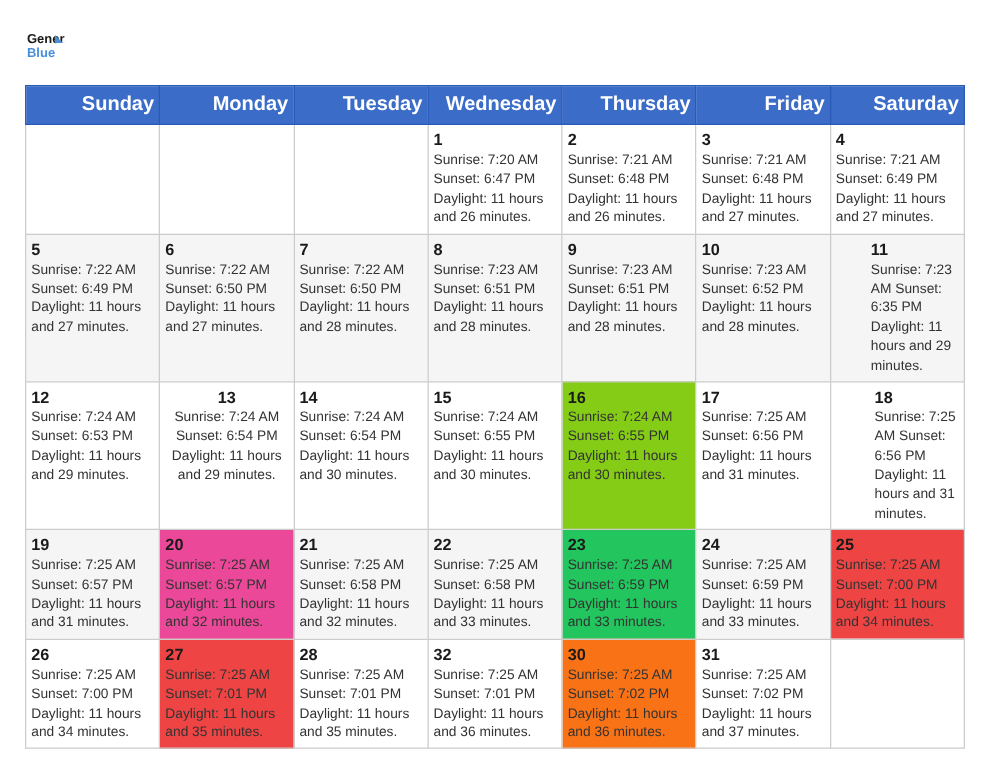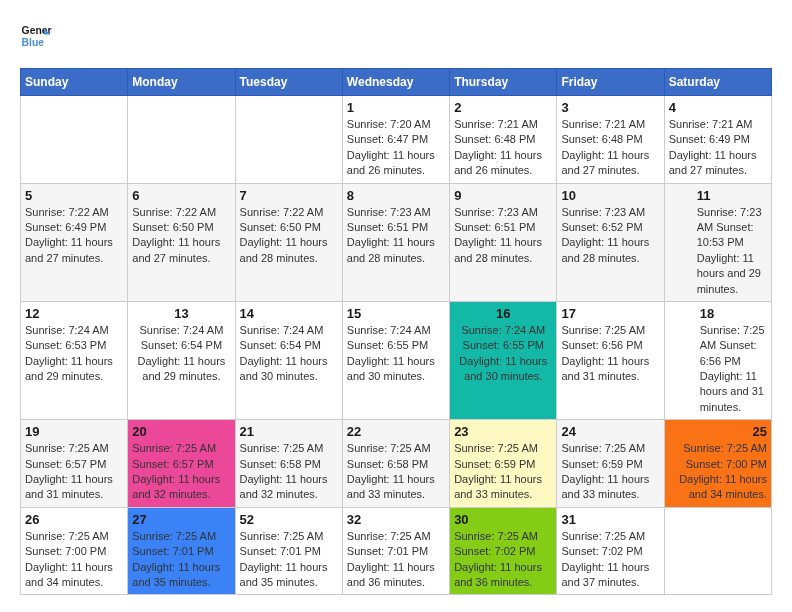--- a/index.html
+++ b/index.html
@@ -39,22 +39,22 @@
     }
     table {
       width: 100%;
       border-collapse: collapse;
       font-size: 11px;
     }
     th {
       background-color: #3a6cc8;
       color: #fff;
       padding: 6px 4px;
-      text-align: left;
-      font-size: 12px;
+      text-align: right;
+      font-size: 16px;
       border: 1px solid #2a5ab8;
     }
     td {
       border: 1px solid #ccc;
       vertical-align: top;
       padding: 4px;
       width: calc(100% / 7);
       min-height: 80px;
       height: 80px;
     }
@@ -176,21 +176,21 @@
         </td>
         <td style="background-color: rgb(245, 245, 245);">
           <div class="day-num">10</div>
           <div class="day-info">Sunrise: 7:23 AM
 Sunset: 6:52 PM
 Daylight: 11 hours and 28 minutes.</div>
         </td>
         <td style="background-color: rgb(245, 245, 245); padding-left: 32px;">
           <div class="day-num">11</div>
           <div class="day-info">Sunrise: 7:23 AM
-Sunset: 10:53 PM
+Sunset: 6:35 PM
 Daylight: 11 hours and 29 minutes.</div>
         </td>
       </tr>
       <tr>
         <td style="background-color: rgb(255, 255, 255);">
           <div class="day-num">12</div>
           <div class="day-info">Sunrise: 7:24 AM
 Sunset: 6:53 PM
 Daylight: 11 hours and 29 minutes.</div>
         </td>
@@ -205,21 +205,21 @@
           <div class="day-info">Sunrise: 7:24 AM
 Sunset: 6:54 PM
 Daylight: 11 hours and 30 minutes.</div>
         </td>
         <td style="background-color: rgb(255, 255, 255);">
           <div class="day-num">15</div>
           <div class="day-info">Sunrise: 7:24 AM
 Sunset: 6:55 PM
 Daylight: 11 hours and 30 minutes.</div>
         </td>
-        <td style="background-color: #14b8a6; text-align: center;">
+        <td style="background-color: #84cc16;">
           <div class="day-num">16</div>
           <div class="day-info">Sunrise: 7:24 AM
 Sunset: 6:55 PM
 Daylight: 11 hours and 30 minutes.</div>
         </td>
         <td style="background-color: rgb(255, 255, 255);">
           <div class="day-num">17</div>
           <div class="day-info">Sunrise: 7:25 AM
 Sunset: 6:56 PM
 Daylight: 11 hours and 31 minutes.</div>
@@ -249,65 +249,65 @@
           <div class="day-info">Sunrise: 7:25 AM
 Sunset: 6:58 PM
 Daylight: 11 hours and 32 minutes.</div>
         </td>
         <td style="background-color: rgb(245, 245, 245);">
           <div class="day-num">22</div>
           <div class="day-info">Sunrise: 7:25 AM
 Sunset: 6:58 PM
 Daylight: 11 hours and 33 minutes.</div>
         </td>
-        <td style="background-color: #fef9c3;">
+        <td style="background-color: #22c55e;">
           <div class="day-num">23</div>
           <div class="day-info">Sunrise: 7:25 AM
 Sunset: 6:59 PM
 Daylight: 11 hours and 33 minutes.</div>
         </td>
         <td style="background-color: rgb(245, 245, 245);">
           <div class="day-num">24</div>
           <div class="day-info">Sunrise: 7:25 AM
 Sunset: 6:59 PM
 Daylight: 11 hours and 33 minutes.</div>
         </td>
-        <td style="background-color: #f97316; text-align: right;">
+        <td style="background-color: #ef4444;">
           <div class="day-num">25</div>
           <div class="day-info">Sunrise: 7:25 AM
 Sunset: 7:00 PM
 Daylight: 11 hours and 34 minutes.</div>
         </td>
       </tr>
       <tr>
         <td style="background-color: rgb(255, 255, 255); margin-left: 23px;">
           <div class="day-num">26</div>
           <div class="day-info">Sunrise: 7:25 AM
 Sunset: 7:00 PM
 Daylight: 11 hours and 34 minutes.</div>
         </td>
-        <td style="background-color: #3b82f6;">
+        <td style="background-color: #ef4444;">
           <div class="day-num">27</div>
           <div class="day-info">Sunrise: 7:25 AM
 Sunset: 7:01 PM
 Daylight: 11 hours and 35 minutes.</div>
         </td>
         <td style="background-color: rgb(255, 255, 255);">
-          <div class="day-num">52</div>
+          <div class="day-num">28</div>
           <div class="day-info">Sunrise: 7:25 AM
 Sunset: 7:01 PM
 Daylight: 11 hours and 35 minutes.</div>
         </td>
         <td style="background-color: rgb(255, 255, 255);">
           <div class="day-num">32</div>
           <div class="day-info">Sunrise: 7:25 AM
 Sunset: 7:01 PM
 Daylight: 11 hours and 36 minutes.</div>
         </td>
-        <td style="background-color: #84cc16;">
+        <td style="background-color: #f97316;">
           <div class="day-num">30</div>
           <div class="day-info">Sunrise: 7:25 AM
 Sunset: 7:02 PM
 Daylight: 11 hours and 36 minutes.</div>
         </td>
         <td style="background-color: rgb(255, 255, 255);">
           <div class="day-num">31</div>
           <div class="day-info">Sunrise: 7:25 AM
 Sunset: 7:02 PM
 Daylight: 11 hours and 37 minutes.</div>

